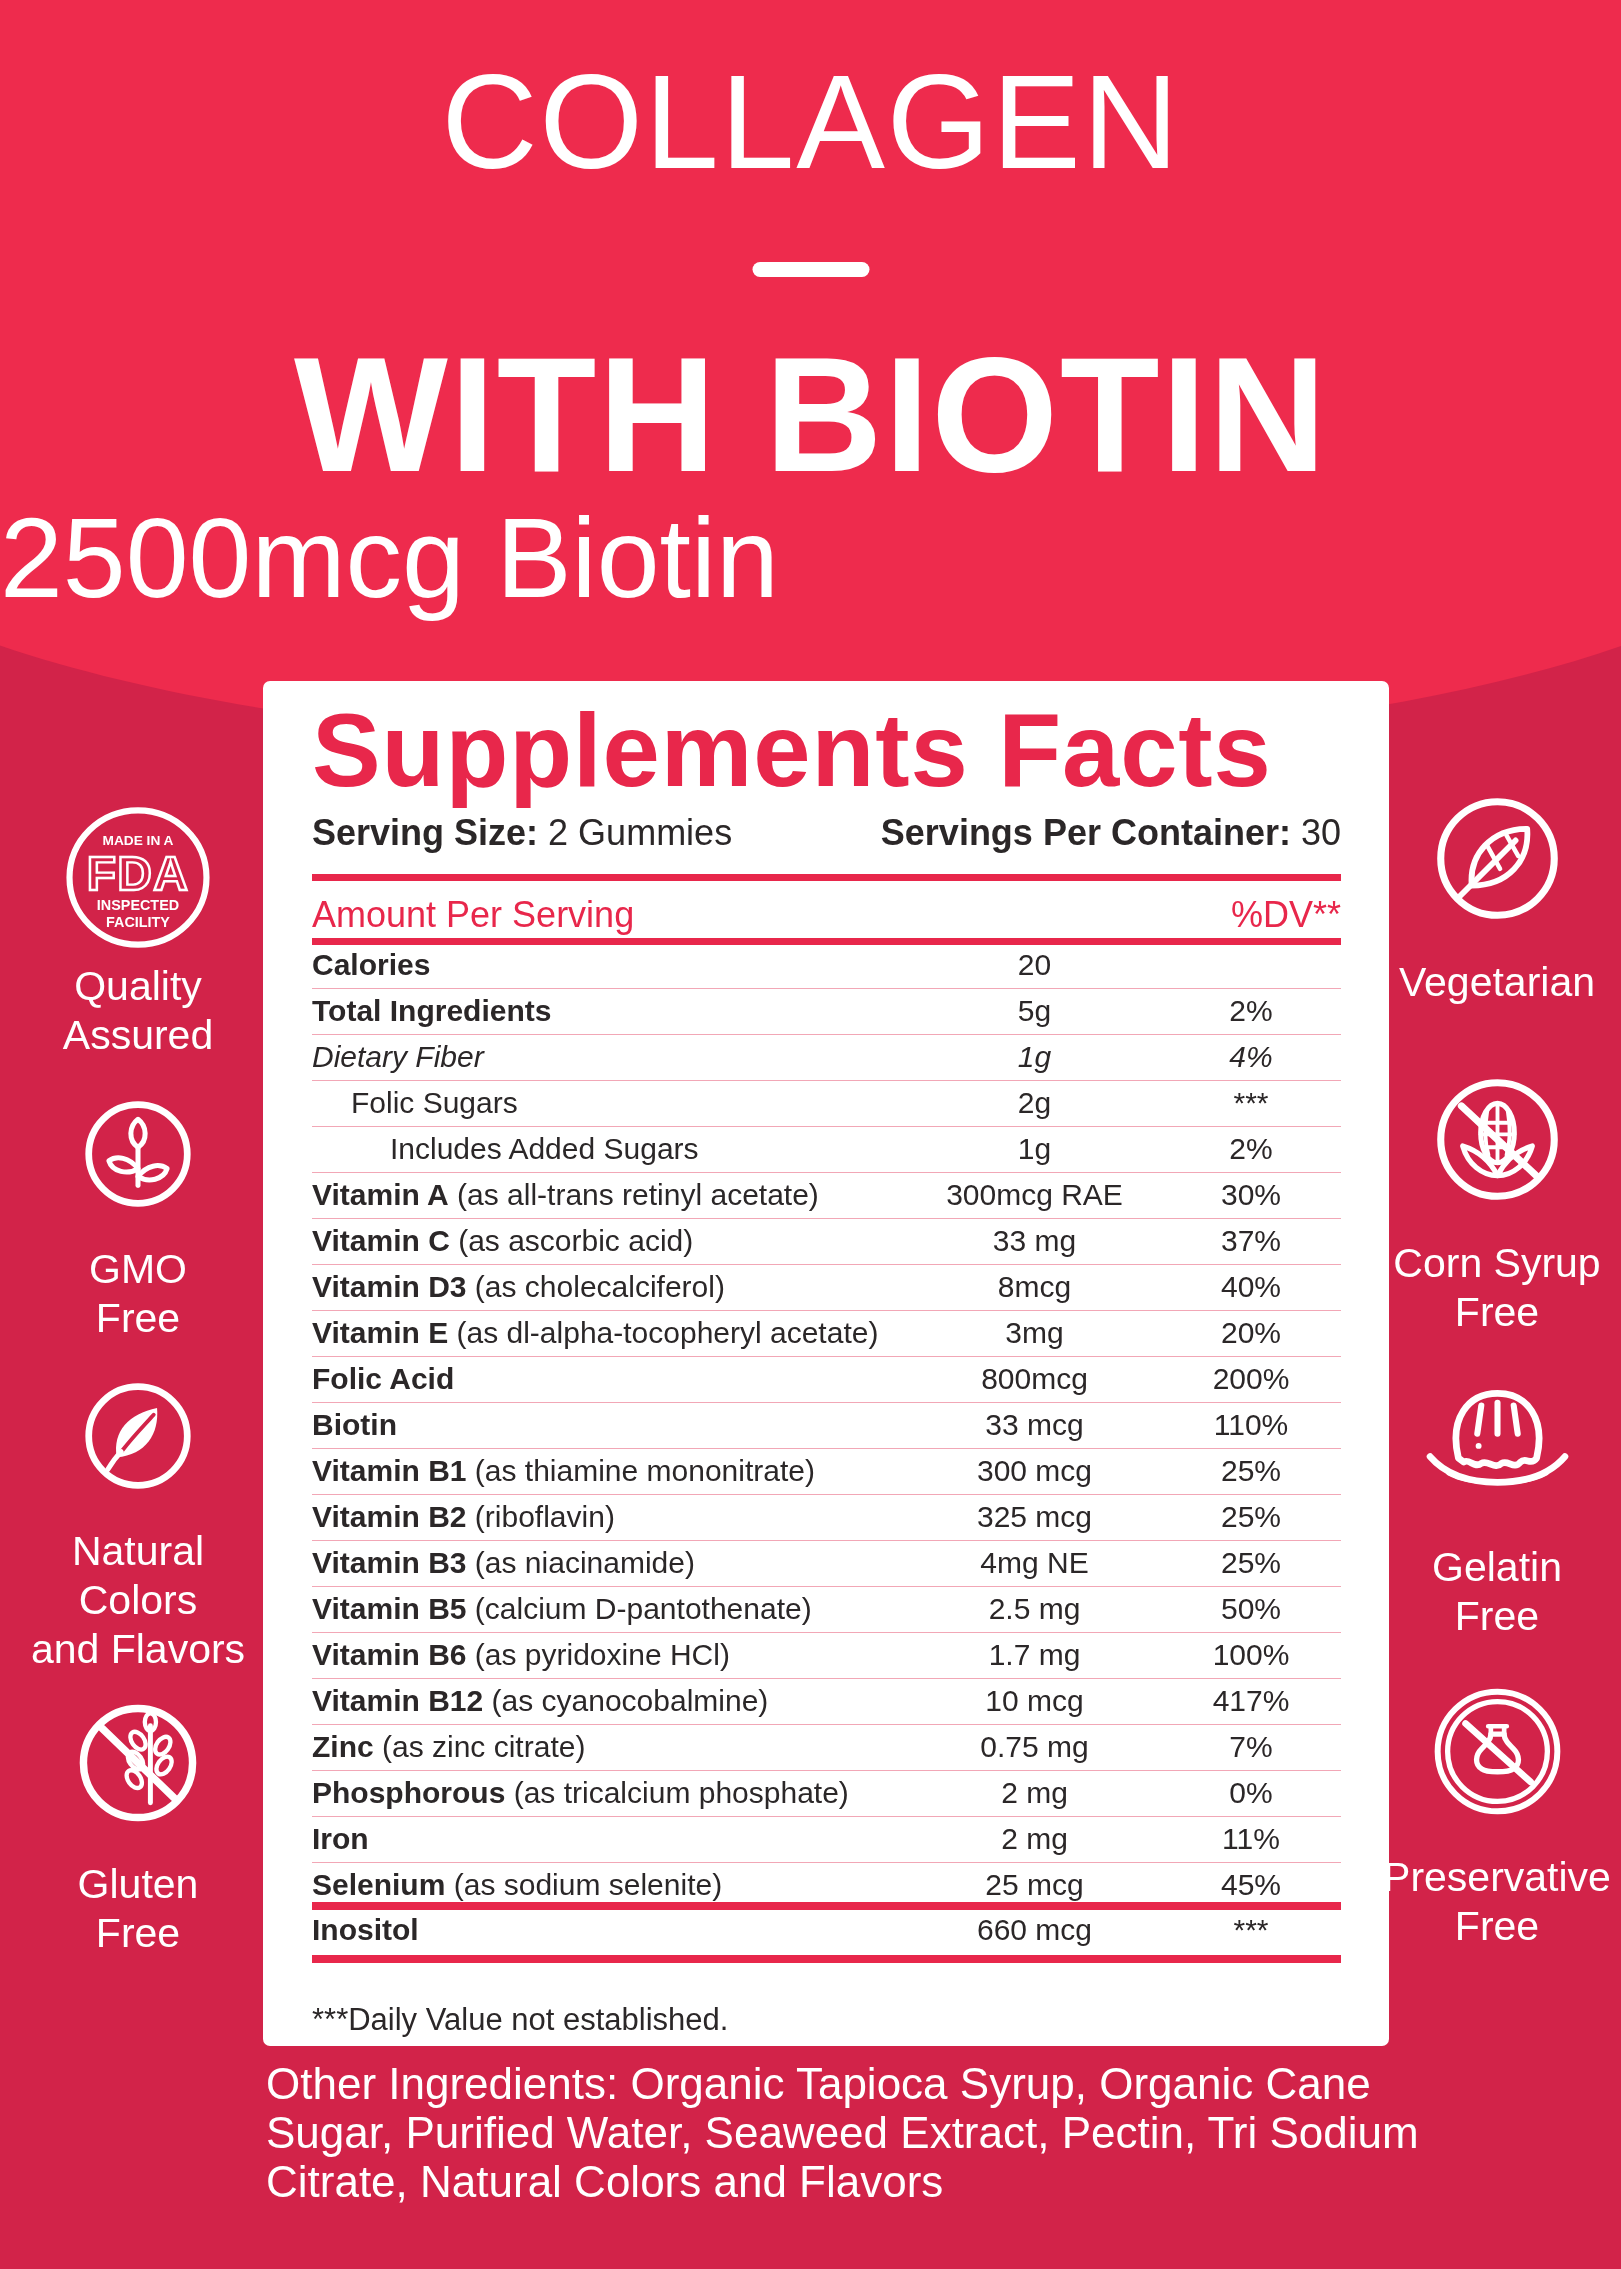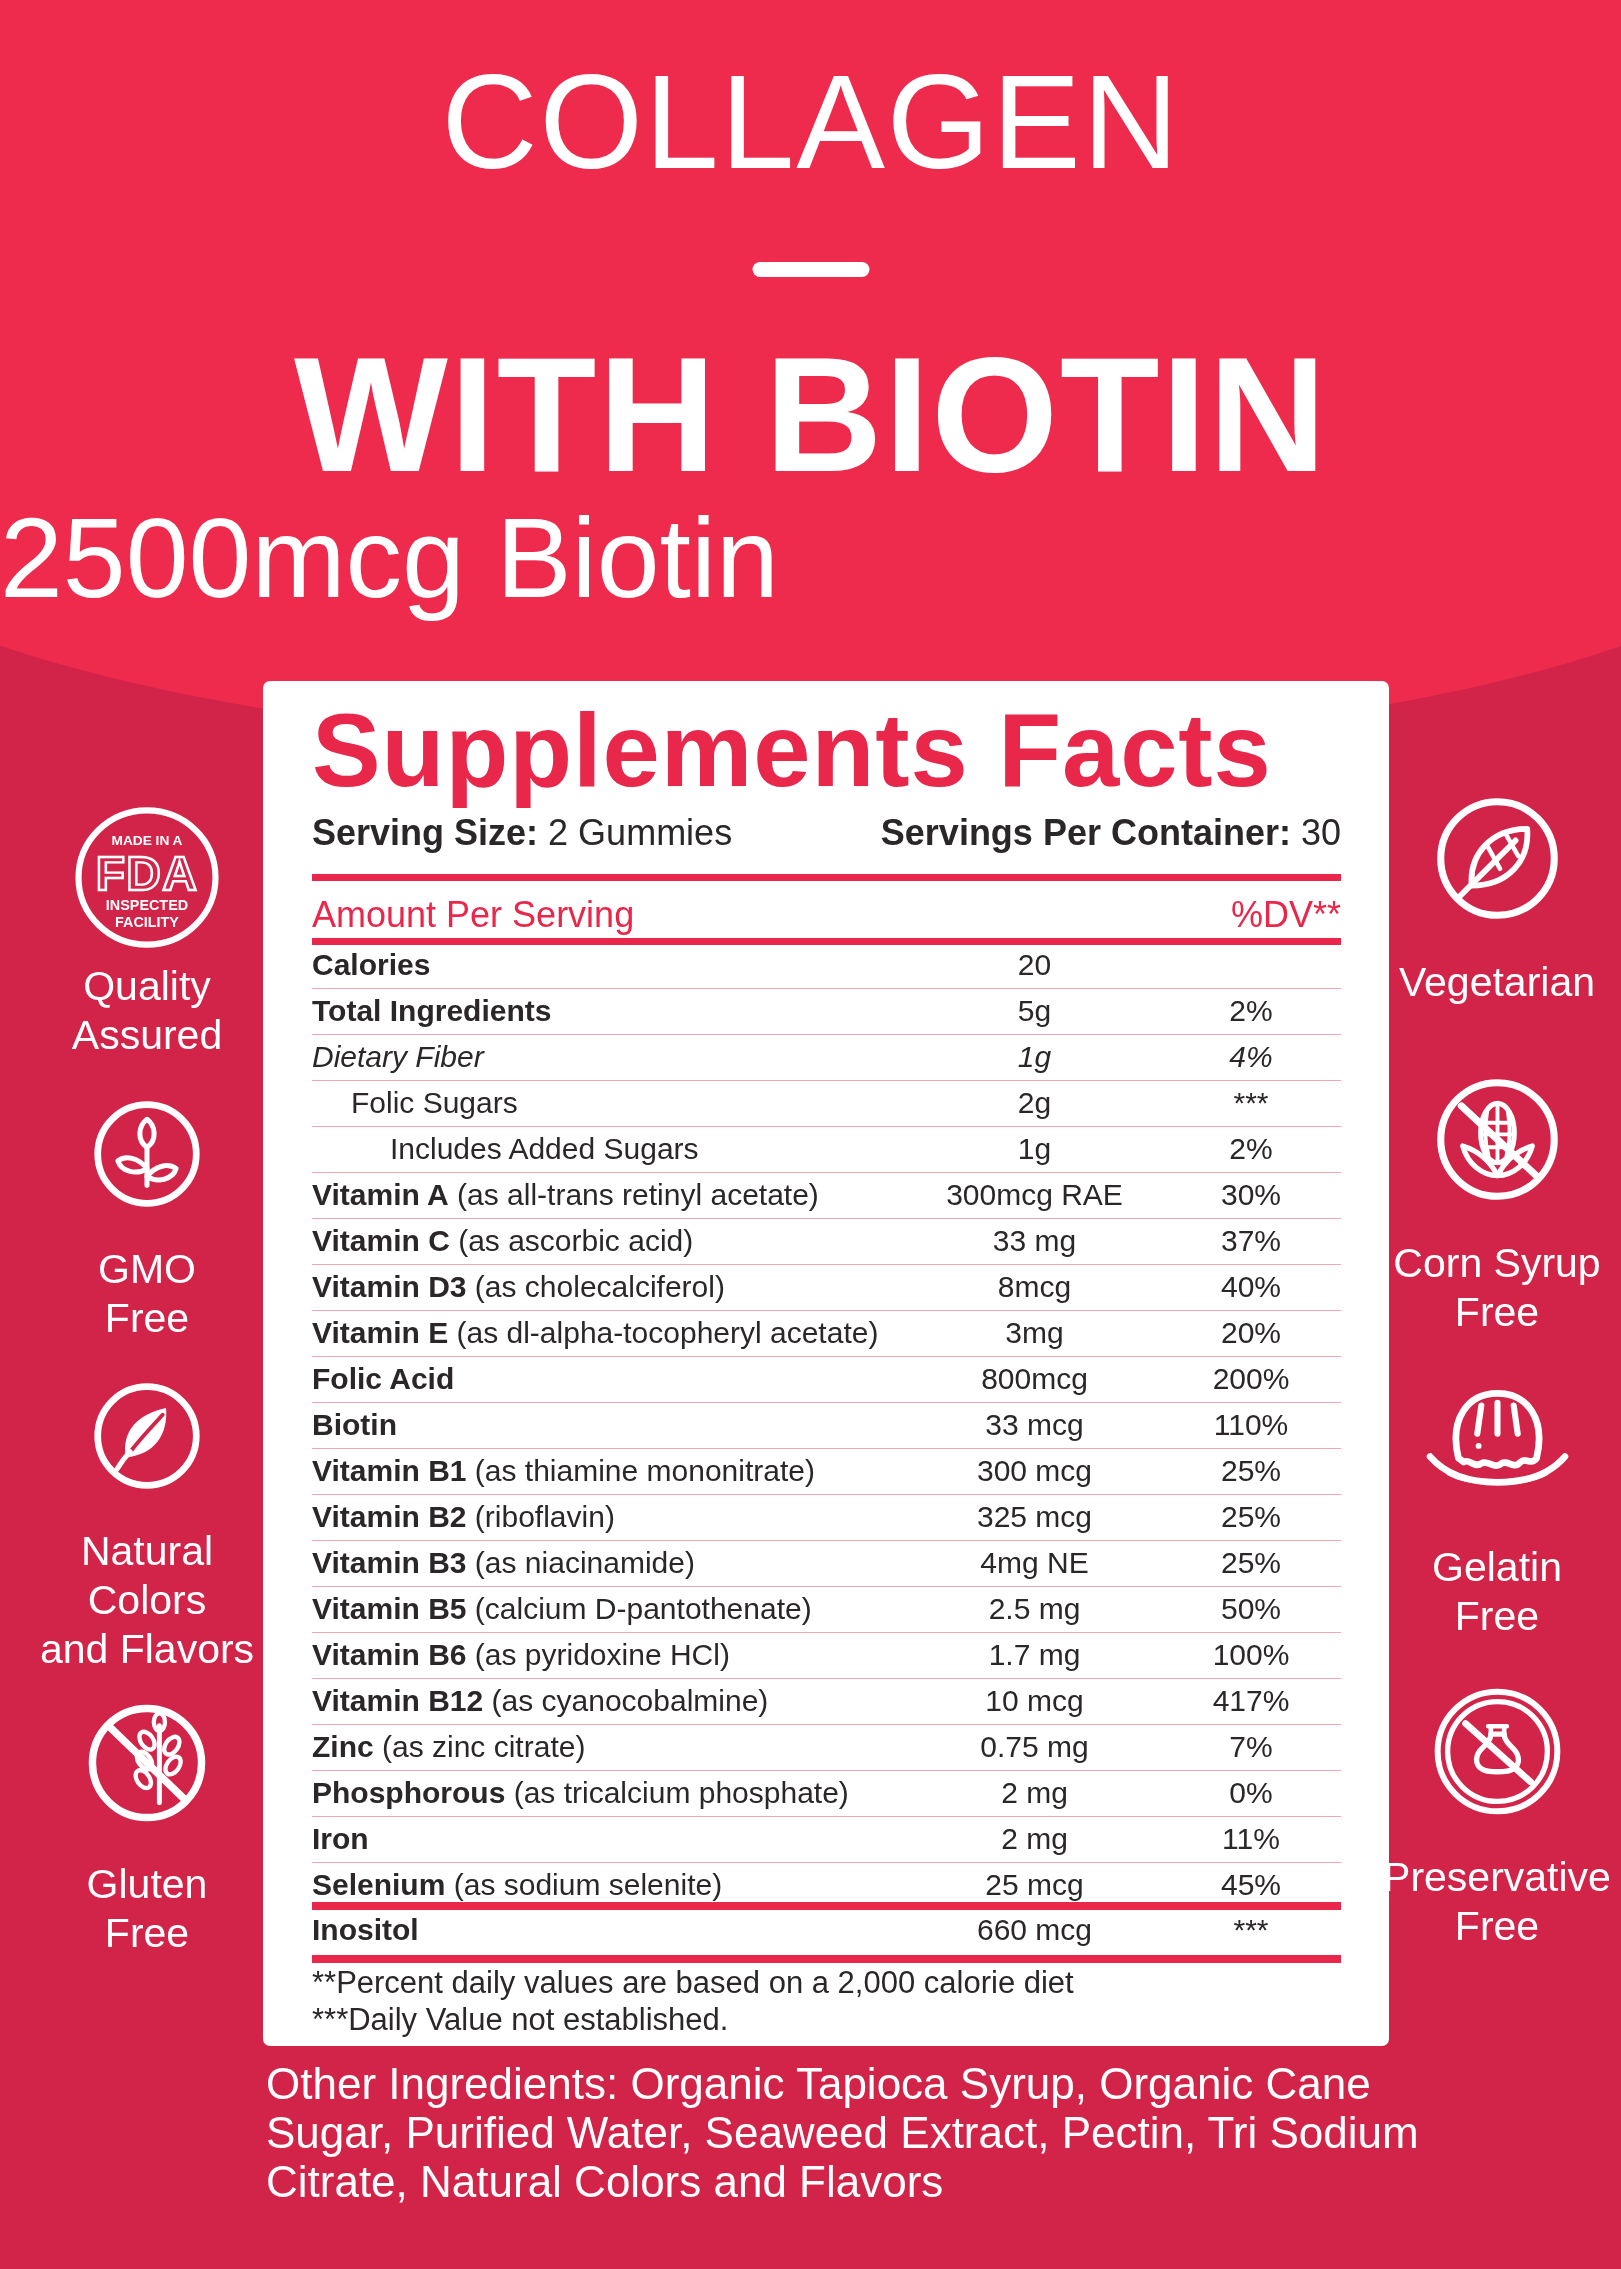--- a/index.html
+++ b/index.html
@@ -41,21 +41,21 @@
   .inositol-wrap .frow{border-bottom:none;height:46px}
   .footnote{position:absolute;left:49px;width:1029px;font-size:31px;color:var(--ink);white-space:nowrap}
   .fn1{top:1284px}
   .fn2{top:1321px}
 
   
   .other-ing{position:absolute;left:266px;top:2059px;width:1241px;color:#fff;font-size:44px;line-height:49px}
 
   
   .bcol{position:absolute;top:0;height:2270px}
-  .col-left{left:13px;width:268px}
+  .col-left{left:4px;width:268px}
   .col-right{left:1373px;width:248px}
   .badge{position:absolute;left:0;width:100%;display:flex;flex-direction:column;align-items:center}
   .blabel{margin-top:35px;color:#fff;font-size:41px;line-height:49px;text-align:center}
   .badge[data-name="badge-quality-assured"] .blabel{margin-top:8.9px}
   .col-left .badge:nth-child(1){top:802px}
   .col-left .badge:nth-child(2){top:1098px}
   .col-left .badge:nth-child(3){top:1380px}
   .col-left .badge:nth-child(4){top:1701px}
   .col-right .badge:nth-child(1){top:794px}
   .col-right .badge:nth-child(2){top:1075px}
@@ -307,21 +307,20 @@
     <div class="rule r3" data-name="rule-thick"></div>
     <div class="inositol-wrap" data-name="facts-table-footer-row">
       <div class="frow" data-name="table-row">
         <span class="fname" data-name="row-label"><b class="nm" data-name="row-name">Inositol</b></span>
         <span class="amount" data-name="row-amount">660 mcg</span>
         <span class="dv" data-name="row-dv">***</span>
       </div>
     </div>
     <div class="rule r4" data-name="rule-thick"></div>
 
-    <div class="footnote fn1" data-name="footnote-dv">**Percent daily values are based on a 2,000 calorie diet</div>
     <div class="footnote fn2" data-name="footnote-not-established">***Daily Value not established.</div>
   </div>
 
   <div class="other-ing" data-name="other-ingredients">Other Ingredients: Organic Tapioca Syrup, Organic Cane Sugar, Purified Water, Seaweed Extract, Pectin, Tri Sodium Citrate, Natural Colors and Flavors</div>
 
   <div class="bcol col-left" data-name="badge-column-left">
       <div class="badge" data-name="badge-quality-assured">
         <svg class="bicon i-fda-badge-icon" data-name="fda-badge-icon" viewBox="0 0 176 170" width="156" height="151">
           <use href="#sym-fda-badge-icon"></use>
         </svg>

